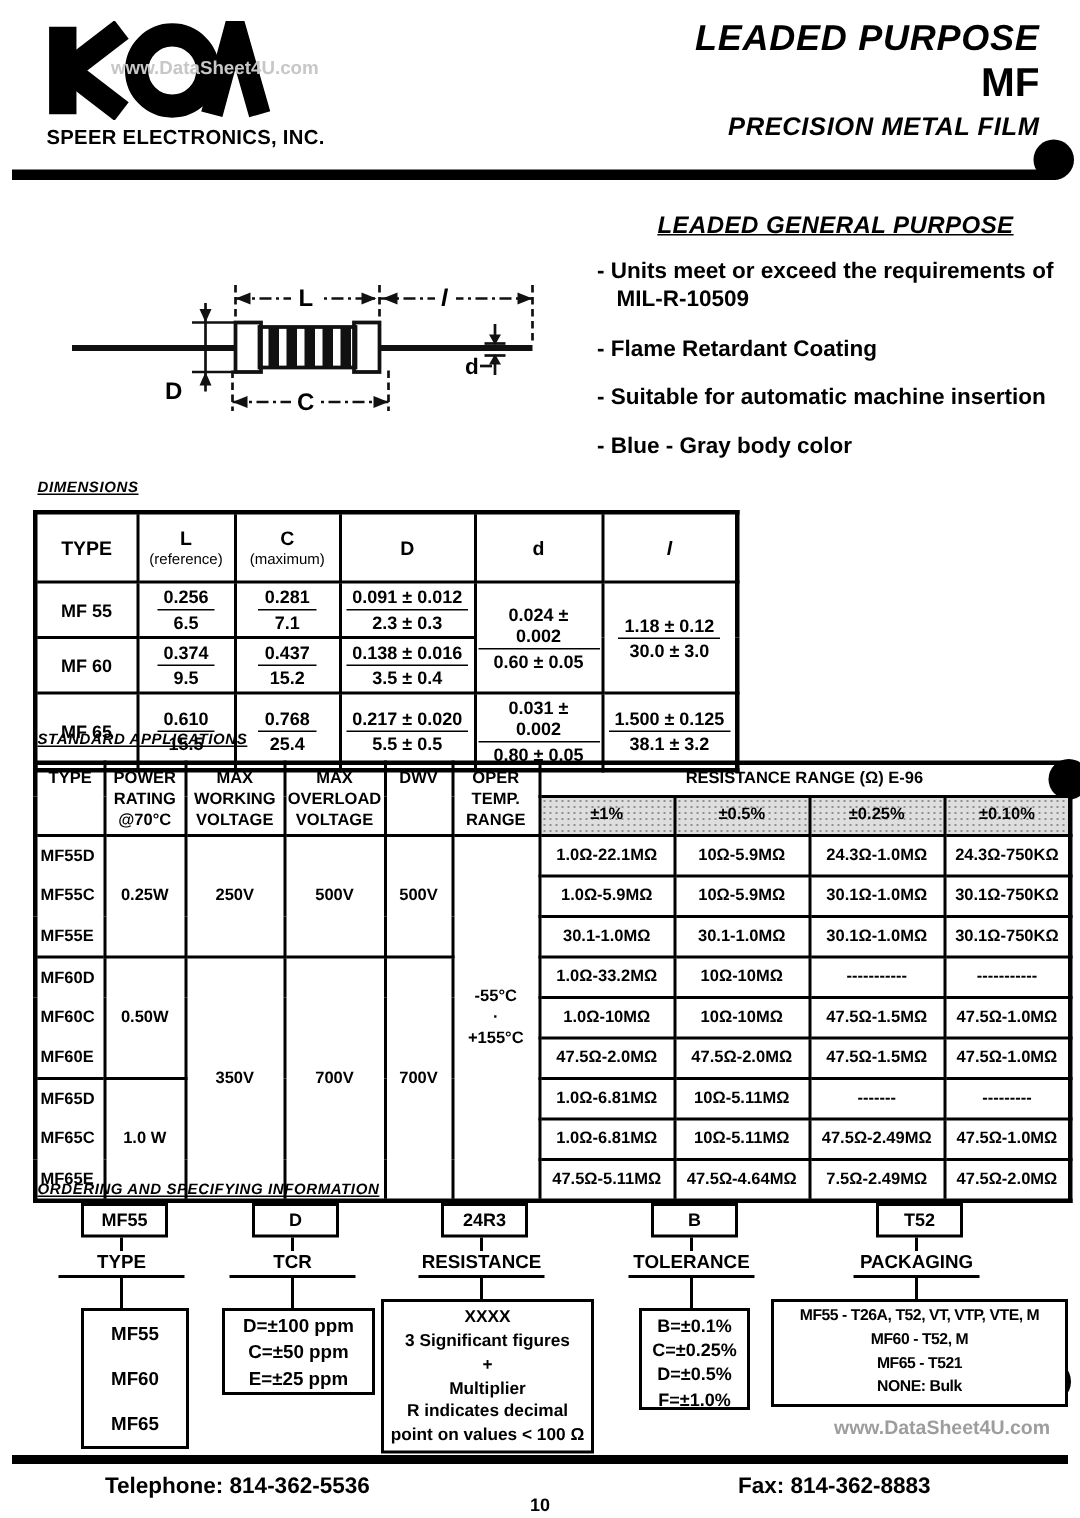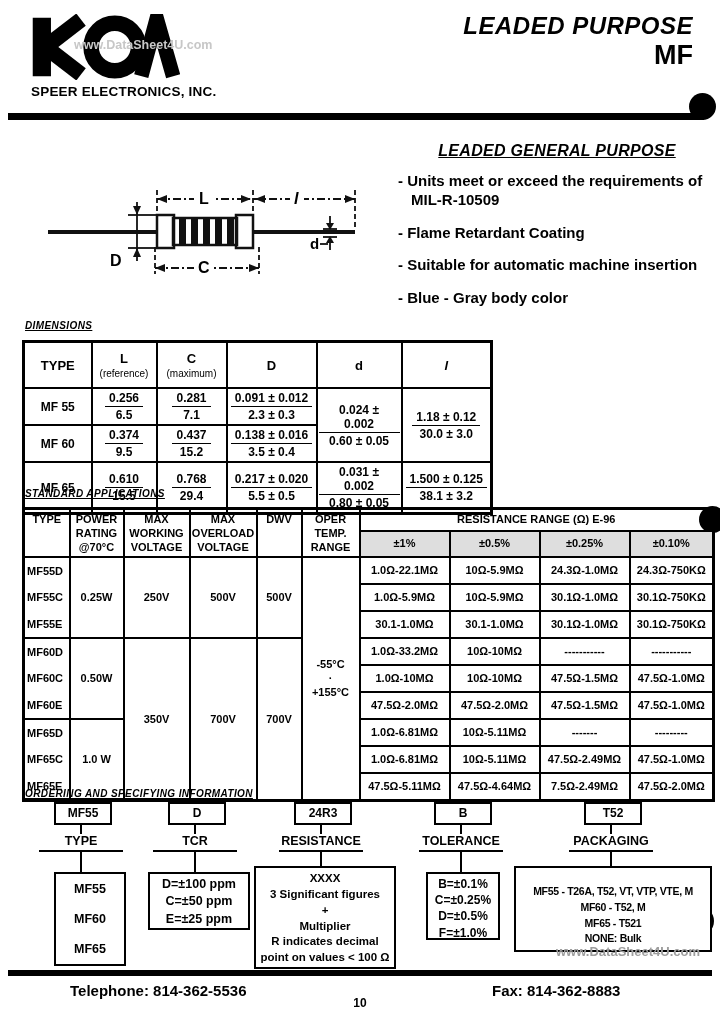--- a/index.html
+++ b/index.html
@@ -83,20 +83,21 @@
         <path d="M122 68 L139 5 L157 68" stroke-width="16"></path>
       </g>
     </svg>
   </div>
   <div class="wm-top">www.DataSheet4U.com</div>
   <div class="company">SPEER ELECTRONICS, INC.</div>
 
   <div class="titles">
     <div class="t1">LEADED PURPOSE</div>
     <div class="t2">MF</div>
+    <div class="t3">PRECISION METAL FILM</div>
   </div>
   <div class="rule-top"></div>
   <div class="hole hole1"></div>
   <div class="hole hole2"></div>
   <div class="hole hole3"></div>
 
   <svg style="position:absolute;left:28px;top:142px;" width="364" height="168" viewBox="0 0 364 168">
     <g stroke="#111" fill="none">
 
       <line x1="20" y1="90" x2="129" y2="90" stroke-width="4"></line>
@@ -198,21 +199,21 @@
       </tr>
       <tr>
         <td><span>MF 60</span></td>
         <td><span class="uval">0.374</span><span class="mmval">9.5</span></td>
         <td><span class="uval">0.437</span><span class="mmval">15.2</span></td>
         <td><span class="uval">0.138 ± 0.016</span><span class="mmval">3.5 ± 0.4</span></td>
       </tr>
       <tr>
         <td><span>MF 65</span></td>
         <td><span class="uval">0.610</span><span class="mmval">15.5</span></td>
-        <td><span class="uval">0.768</span><span class="mmval">29.4</span></td>
+        <td><span class="uval">0.768</span><span class="mmval">25.4</span></td>
         <td><span class="uval">0.217 ± 0.020</span><span class="mmval">5.5 ± 0.5</span></td>
         <td><span class="uval">0.031 ± 0.002</span><span class="mmval">0.80 ± 0.05</span></td>
         <td><span class="uval">1.500 ± 0.125</span><span class="mmval">38.1 ± 3.2</span></td>
       </tr>
     </tbody>
   </table>
 
   <div class="sec-title" style="left:25px;top:488px;">STANDARD APPLICATIONS</div>
   <table class="apps-table">
     <colgroup>
@@ -391,21 +392,21 @@
       <span class="ln">Multiplier</span>
       <span class="ln">R indicates decimal</span>
       <span class="ln">point on values &lt; 100 Ω</span>
     </div>
     <div class="detail-box" style="left:426px;top:872px;width:70px;height:62px;font-size:12px;line-height:1.35;padding-top:2px;">
       <span class="ln">B=±0.1%</span>
       <span class="ln">C=±0.25%</span>
       <span class="ln">D=±0.5%</span>
       <span class="ln">F=±1.0%</span>
     </div>
-    <div class="detail-box" style="left:514px;top:866px;width:194px;height:66px;font-size:10.5px;letter-spacing:-0.3px;line-height:1.5;padding-top:16px;white-space:nowrap;">
+    <div class="detail-box" style="left:514px;top:866px;width:194px;height:66px;font-size:10.5px;letter-spacing:-0.3px;line-height:1.5;padding-top:2px;white-space:nowrap;">
       <span class="ln">MF55 - T26A, T52, VT, VTP, VTE, M</span>
       <span class="ln">MF60 - T52, M</span>
       <span class="ln">MF65 - T521</span>
       <span class="ln">NONE: Bulk</span>
     </div>
   </div>
 
   <div class="wm-bot">www.DataSheet4U.com</div>
 
   <div class="rule-bot"></div>

